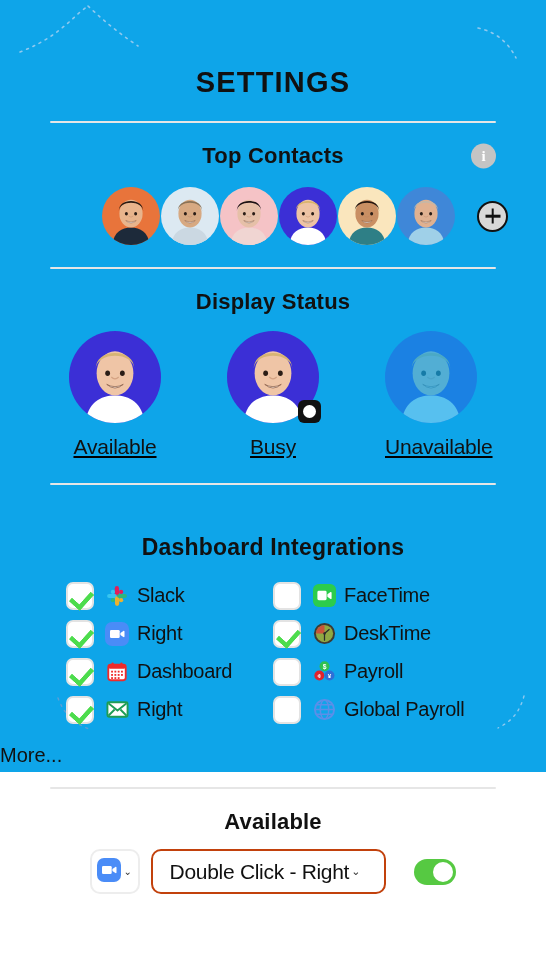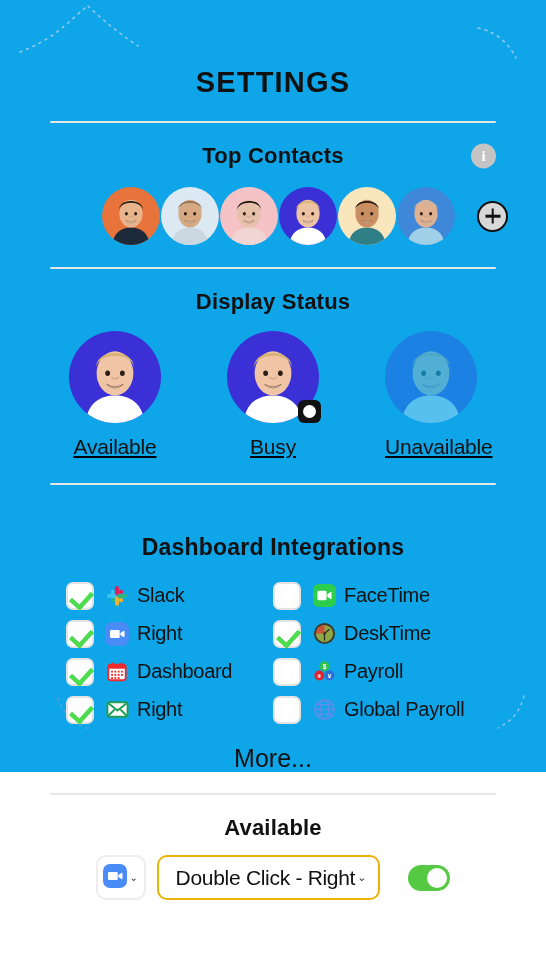--- a/index.html
+++ b/index.html
@@ -167,22 +167,22 @@
   }
   .int-icon {
     width: 24px; height: 24px;
     margin-left: 11px; margin-right: 8px;
     flex: 0 0 auto;
     display: flex; align-items: center; justify-content: center;
   }
   .int-label { font-size: 20px; color: #111; letter-spacing: -0.3px; white-space: nowrap; }
 
   .more {
-    text-align: center;
-    font-size: 25px;
+    text-align: left;
+    font-size: 20px;
     color: #111;
     padding-top: 18px;
   }
 
   
   .shortcut-row {
     display: flex;
     align-items: center;
     justify-content: center;
     gap: 11px;
@@ -191,25 +191,25 @@
   .icon-select {
     width: 50px; height: 45px;
     border: 2px solid #ededed;
     border-radius: 10px;
     background: #fff;
     display: flex; align-items: center; justify-content: center;
     gap: 2px;
   }
   .dropdown {
     height: 45px;
-    border: 2px solid #eab308;
+    border: 2px solid #c2410c;
     border-radius: 10px;
     background: #fff;
     display: flex; align-items: center;
-    padding: 0 12px 0 17px;
+    padding: 0 24px 0 17px;
     gap: 2px;
   }
   .dropdown .dd-text { font-size: 21px; color: #111; letter-spacing: -0.3px; white-space: nowrap; }
   .chev { font-size: 11px; color: #333; line-height: 1; }
   .chev.sm { font-size: 10px; }
   .toggle {
     width: 42px; height: 26px;
     border-radius: 14px;
     background: #56c942;
     position: relative;

